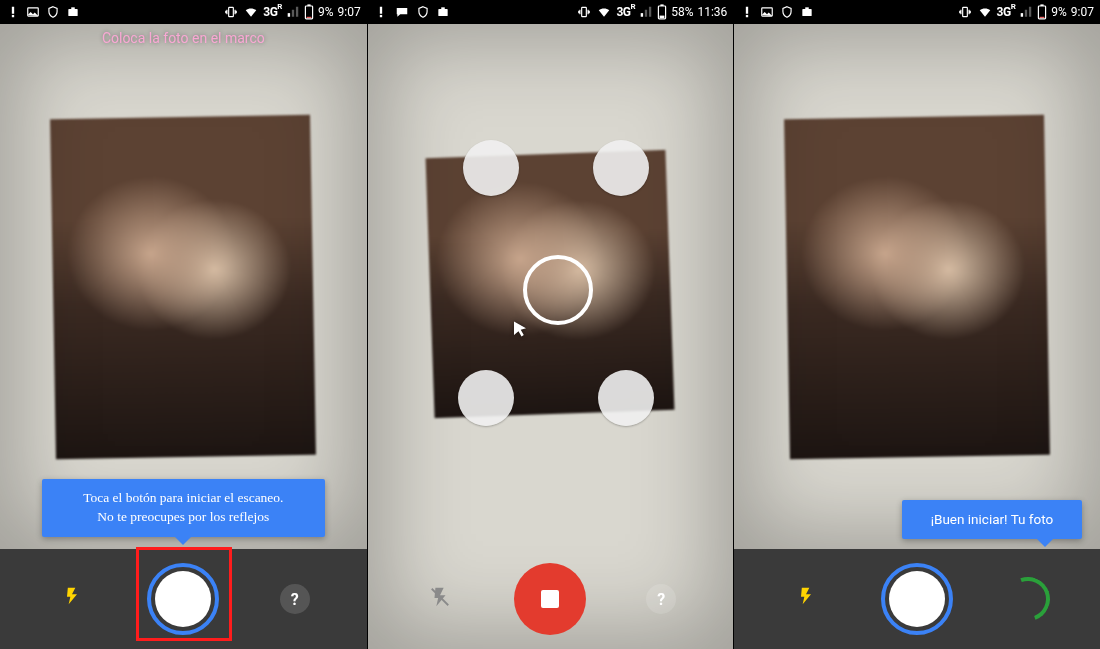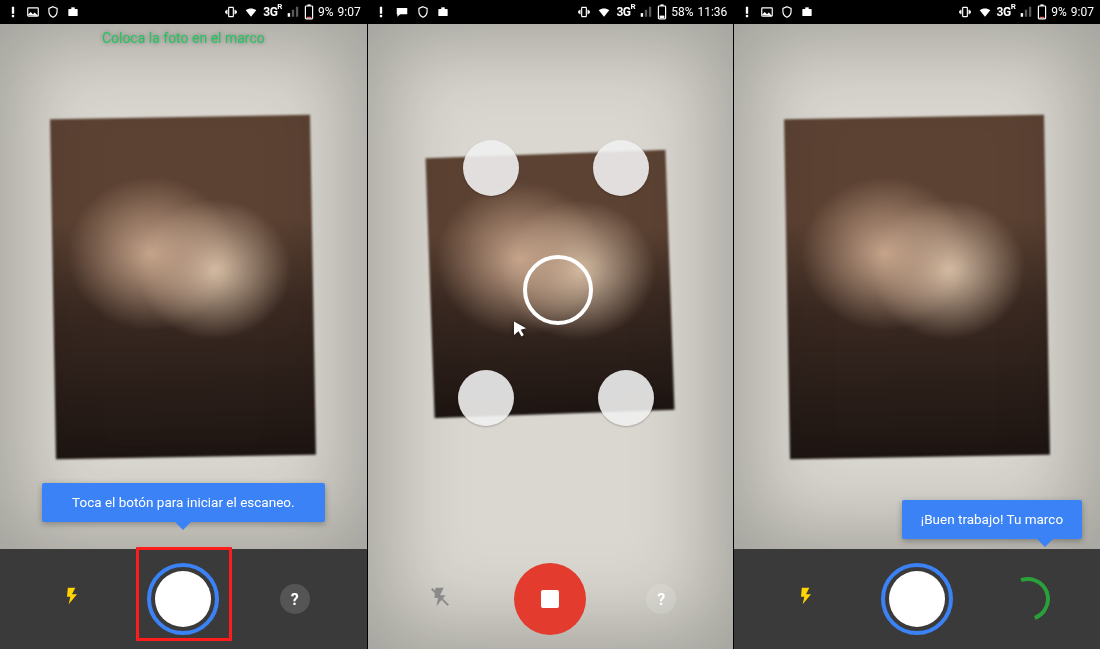--- a/index.html
+++ b/index.html
@@ -26,21 +26,21 @@
     background:
       radial-gradient(120px 110px at 38% 40%, #c6a48b 0%, rgba(198,164,139,0) 70%),
       radial-gradient(110px 100px at 62% 45%, #d8c0a7 0%, rgba(216,192,167,0) 70%),
       linear-gradient(#5c4233 0%, #5c4233 30%, #3b2a22 55%, #1d1512 100%);
     filter: blur(1.2px);
     transform: rotate(-1deg);
   }
   .surface-vignette { position:absolute; inset:0; box-shadow: inset 0 0 80px 20px rgba(0,0,0,0.25); pointer-events:none; }
 
   
-  .title-text { position: absolute; top: 30px; left: 0; right: 0; text-align: center; color: #22c55e; font-size: 14px; z-index: 30; text-shadow: 0 0 4px rgba(0,0,0,0.4); }
+  .title-text { position: absolute; top: 30px; left: 0; right: 0; text-align: center; color: #f9a8d4; font-size: 14px; z-index: 30; text-shadow: 0 0 4px rgba(0,0,0,0.4); }
 
   
   .bottom { position: absolute; bottom: 0; left: 0; right: 0; height: 100px; background: #3a3a3a; display: flex; align-items: center; justify-content: space-between; padding: 0 36px; z-index: 20; }
   .bottom.transparent { background: transparent; }
 
   .flash-on { color: #ffd400; font-size: 24px; }
   .flash-off { color: #8a8a8a; font-size: 22px; position: relative; }
 
   .shutter-ring { width: 72px; height: 72px; border-radius: 50%; border: 4px solid #3b82f6; display:flex; align-items:center; justify-content:center; background: transparent; }
   .shutter-ring .inner { width: 56px; height:56px; border-radius:50%; background:#fff; }
@@ -132,22 +132,23 @@
 
     <div class="title-text">Coloca la foto en el marco</div>
 
     <div class="surface">
       <div class="surface-inner">
           <div class="photo-card"></div>
         </div>
       <div class="surface-vignette"></div>
     </div>
 
-    <div class="tooltip" style="left:42px; right:42px; bottom:127px;">
+    <div class="tooltip" style="left:42px; right:42px; bottom:112px;font-family:Liberation Serif, serif;">
       <div>Toca el botón para iniciar el escaneo.</div>
+      <div>No te preocupes por los reflejos</div>
       <div class="arrow-down"></div>
     </div>
 
     <div class="highlight-box" style="left:136px; bottom:8px; width:96px; height:94px;"></div>
 
     <div class="bottom">
       <div class="slot">
         <span class="flash-on">
           <svg width="20" height="28" viewBox="0 0 24 24" fill="#ffd400">
               <path d="M7 2h9l-4 8h6L8 22l2-9H6z"></path>
@@ -323,21 +324,21 @@
     </div>
 
     <div class="surface">
       <div class="surface-inner">
           <div class="photo-card"></div>
         </div>
       <div class="surface-vignette"></div>
     </div>
 
     <div class="tooltip" style="right:18px; bottom:110px; width:180px;">
-      <div>¡Buen trabajo! Tu marco</div>
+      <div>¡Buen iniciar! Tu foto</div>
       <div class="arrow-down right"></div>
     </div>
 
     <div class="bottom">
       <div class="slot">
         <span class="flash-on">
           <svg width="20" height="28" viewBox="0 0 24 24" fill="#ffd400">
               <path d="M7 2h9l-4 8h6L8 22l2-9H6z"></path>
             </svg>
         </span>

